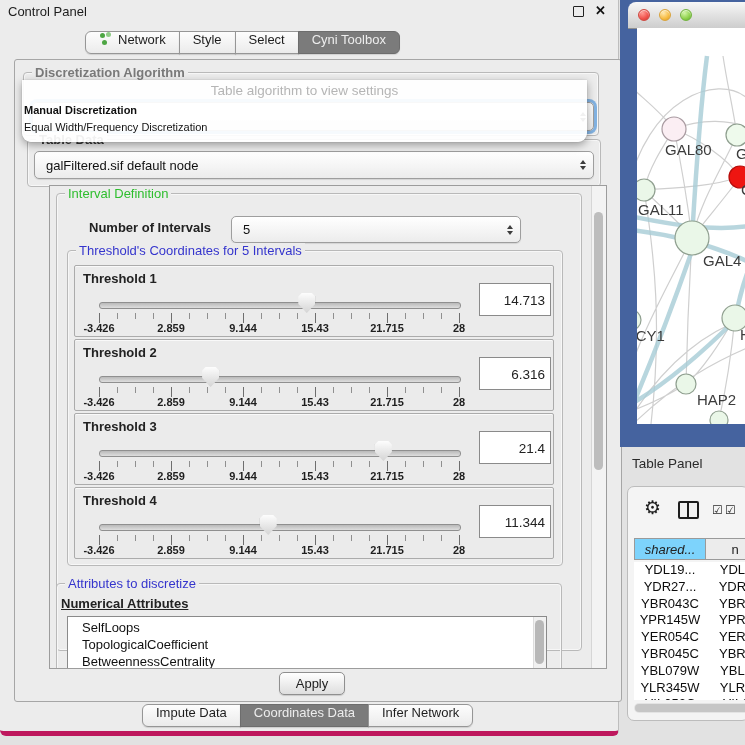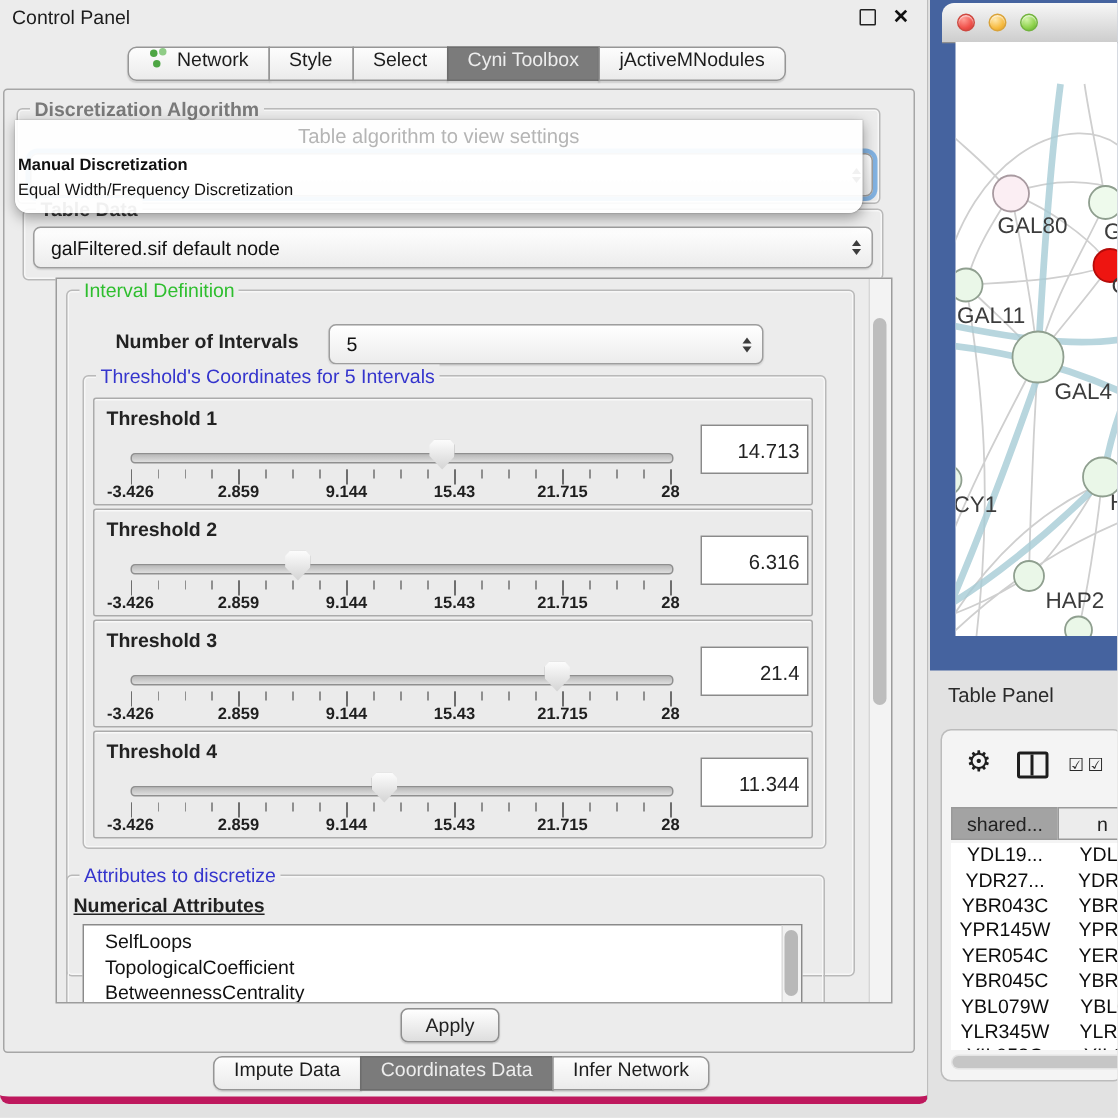--- a/index.html
+++ b/index.html
@@ -17,21 +17,21 @@
   
   .segrow{position:absolute;display:flex;}
   .seg{display:flex;border:1px solid #969696;margin-left:-1px;padding:0 13px;height:21px;font-size:13px;background:linear-gradient(#fdfdfd,#ebebeb);color:#1d1d1d;white-space:nowrap;box-shadow:0 1px 1px rgba(0,0,0,.12);}
   .seg:first-child{border-radius:6px 0 0 6px;margin-left:0;}
   .seg:last-child{border-radius:0 6px 6px 0;}
   .seg.sel{background:#7b7b7b;color:#ededed;border-color:#6d6d6d;}
   .net-icon{position:relative;width:13px;height:13px;margin-right:6px;}
   .net-icon::before{content:"";position:absolute;left:1px;top:1px;width:5px;height:5px;border-radius:50%;background:#4ea644;box-shadow:6px -1px 0 0 #8fcc86,2px 7px 0 0 #4ea644;}
 
   
-  .main-panel{position:absolute;left:2px;top:59px;width:606px;height:641px;border:1px solid #a6a6a6;border-radius:3px;background:#ececec;}
+  .main-panel{position:absolute;left:14px;top:59px;width:606px;height:641px;border:1px solid #a6a6a6;border-radius:3px;background:#ececec;}
 
   .groupbox{position:absolute;border:1px solid #b9b9b9;border-radius:4px;box-shadow:inset 0 0 0 1px #f7f7f7;}
   .gb-label{position:absolute;top:-8px;left:8px;background:#ececec;padding:0 3px;font-size:13px;white-space:nowrap;}
   .gb-green{color:#2ebe2e;}
   .gb-blue{color:#3535cd;}
   .gb-dark{color:#333;font-weight:bold;}
 
   .combo{position:absolute;background:linear-gradient(#ffffff,#ececec);border:1px solid #9e9e9e;border-radius:5px;box-shadow:0 1px 1px rgba(0,0,0,.1);}
   .combo .cval{position:absolute;left:11px;top:0;bottom:0;display:flex;align-items:center;font-size:13px;color:#111;}
   .spin{position:absolute;right:7px;top:50%;transform:translateY(-50%);display:flex;flex-direction:column;align-items:center;}
@@ -85,21 +85,21 @@
 
   
   .tp-title{position:absolute;left:632px;top:456px;font-size:13.5px;color:#2a2a2a;}
   .tp-box{position:absolute;left:627px;top:486px;width:120px;height:233px;background:#f4f4f4;border:1px solid #bcbcbc;border-radius:7px;}
   .gear{position:absolute;left:16px;top:9px;font-size:19px;color:#1e1e1e;}
   .split-ic{position:absolute;left:50px;top:14px;width:17px;height:14px;border:2px solid #1e1e1e;border-radius:2px;}
   .split-ic::after{content:"";position:absolute;left:7px;top:0;bottom:0;width:2px;background:#1e1e1e;}
   .chk{position:absolute;top:16px;font-size:12px;color:#2a2a2a;}
   .tp-header{position:absolute;left:6px;top:51px;display:flex;}
   .tp-hcell{height:22px;line-height:22px;text-align:center;font-size:13px;border:1px solid #9a9a9a;background:#ececec;box-sizing:border-box;}
-  .tp-hcell.sel{background:#a3a3a3;}
+  .tp-hcell.sel{background:#7dd3fc;font-style:italic;}
   .tp-rows{position:absolute;left:6px;top:75px;width:140px;height:138px;background:#fff;overflow:hidden;}
   .tp-row{display:flex;height:16.8px;}
   .tp-cell{font-size:13px;line-height:16.5px;text-align:center;color:#0d0d0d;white-space:nowrap;}
   .tp-cell.c0{width:72px;}
   .tp-cell.c1{width:60px;}
   .hsb{position:absolute;left:6px;top:216px;width:128px;height:10px;background:#e4e4e4;border-radius:5px;}
   .hsb i{position:absolute;left:1px;top:1px;height:8px;width:120px;border-radius:4px;background:#c6c6c6;}
 </style>
 </head>
 <body>
@@ -119,23 +119,20 @@
           <span>Network</span>
         </div>
         <div class="seg">
           <span>Style</span>
         </div>
         <div class="seg">
           <span>Select</span>
         </div>
         <div class="seg sel">
           <span>Cyni Toolbox</span>
-        </div>
-        <div class="seg">
-          <span>jActiveMNodules</span>
         </div>
       </div>
 
     <div class="main-panel">
 
       <div class="groupbox" style="left:8px;top:12px;width:574px;height:62px;">
         <span class="gb-label gb-dark" style="color:#7a7a7a;">Discretization Algorithm</span>
         <div class="combo focusring" style="left:8px;top:29px;width:560px;height:27px;">
           <span class="spin">
               <i class="up"></i>

